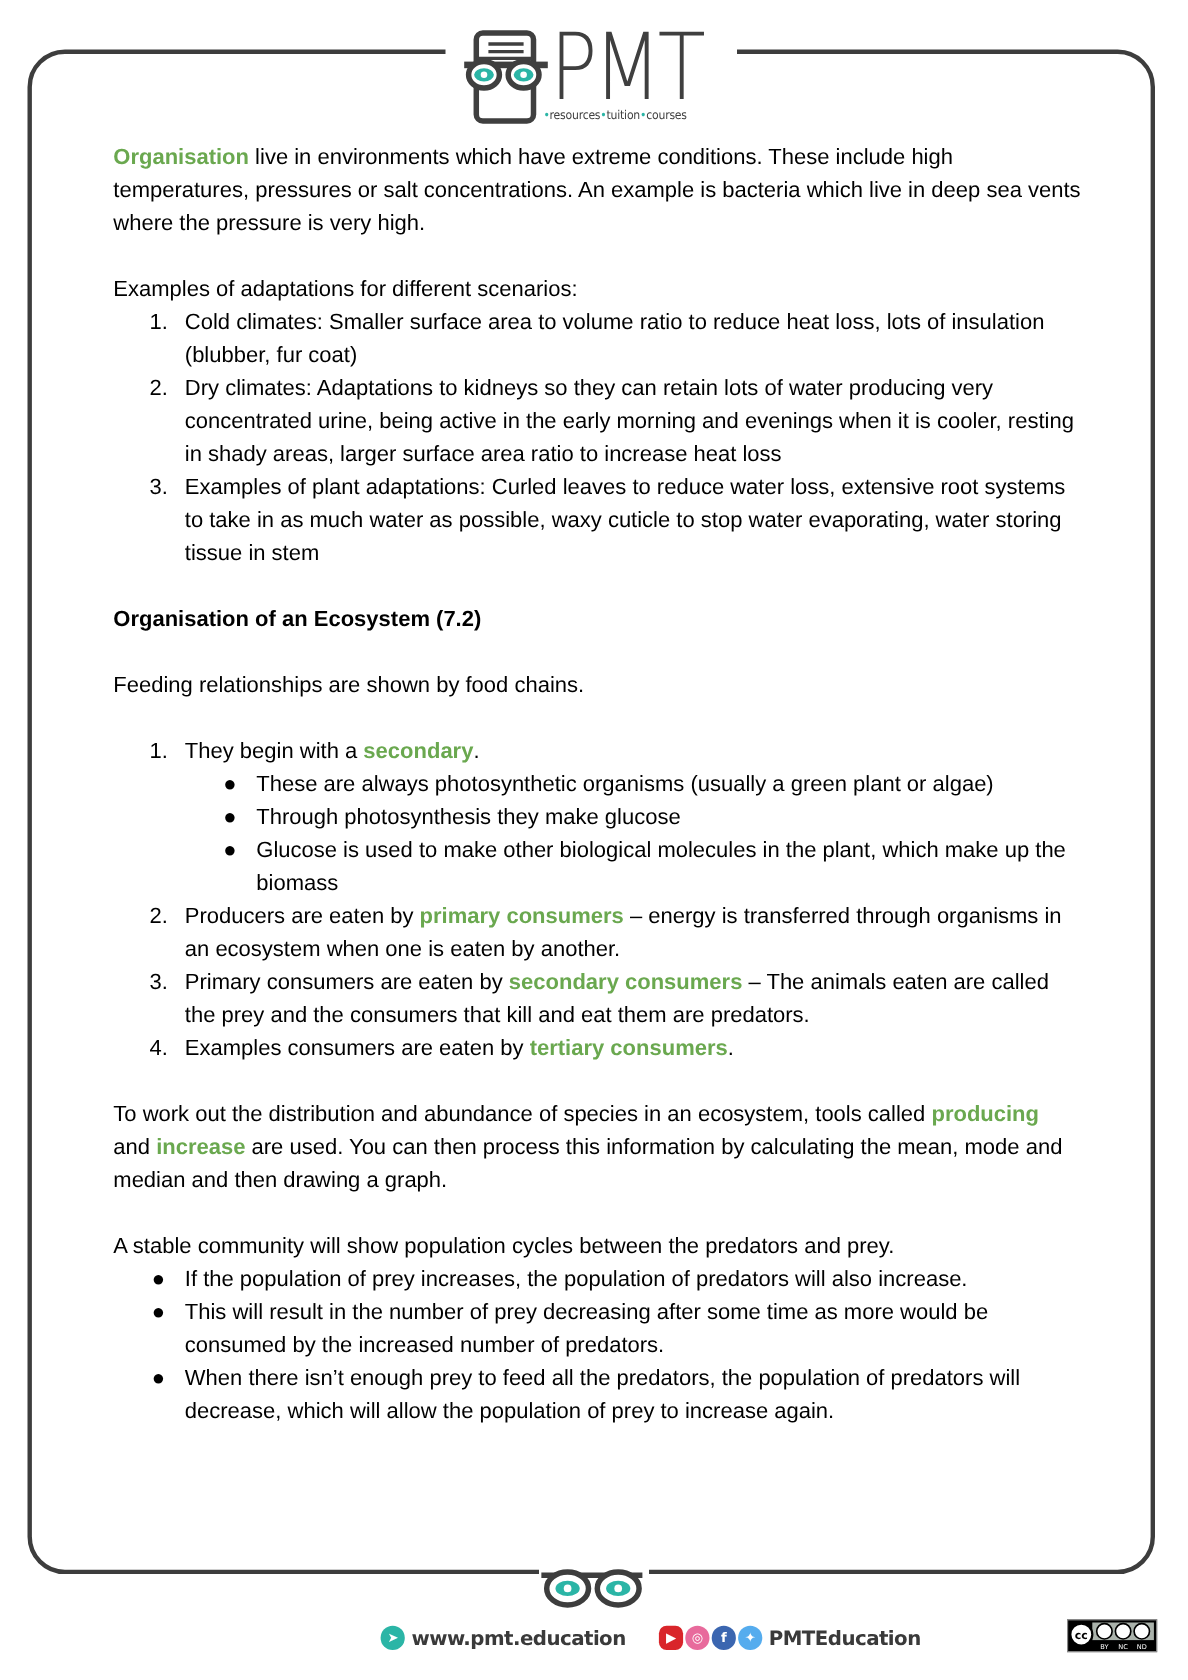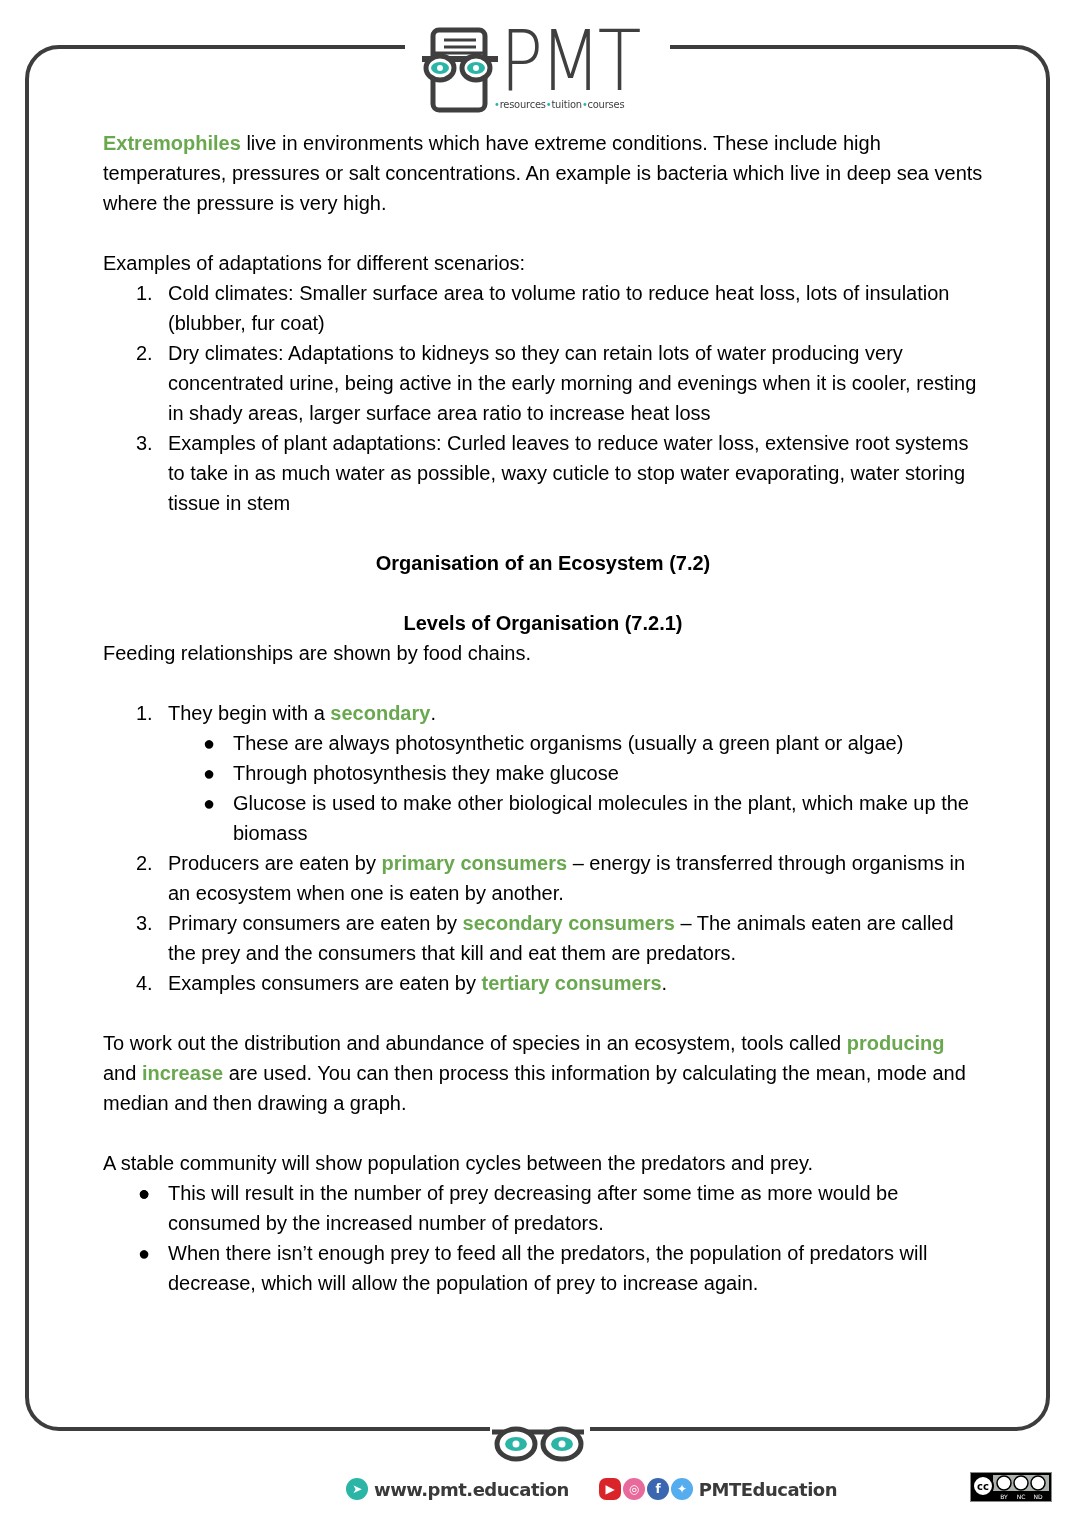--- a/index.html
+++ b/index.html
@@ -11,21 +11,21 @@
   .logo { position: absolute; left: 420px; top: 26px; width: 250px; height: 90px; }
   .logo .pmt { position: absolute; left: 80px; top: -14px; font-size: 84px; color: #3f3f3f;
                font-family: "DejaVu Sans", sans-serif; font-weight: 300; letter-spacing: -4px; transform: scaleX(0.85); transform-origin: left top; }
   .logo .tag { position: absolute; left: 74px; top: 72px; font-size: 11px; color: #3f3f3f;
                font-family: "DejaVu Sans Condensed", "DejaVu Sans", sans-serif; letter-spacing: -0.2px; white-space: nowrap; }
   .logo .tag .dot { color: #2bb5a6; }
   .content { position: absolute; left: 103px; top: 128px; width: 880px; font-size: 20px; line-height: 30px; }
   .content p { margin: 0; }
   .gap { height: 30px; }
   .hl { color: #6aa84f; font-weight: bold; }
-  .heading { text-align: center; font-weight: bold; margin: 0; }
+  .heading { text-align: left; font-weight: bold; margin: 0; }
   ol, ul { margin: 0; padding: 0; list-style: none; }
   .ol-item { position: relative; padding-left: 65px; }
   .ol-item .num { position: absolute; left: 33px; top: 0; }
   .ul-item { position: relative; padding-left: 65px; }
   .ul-item .bullet { position: absolute; left: 35px; top: 0; }
   .sub-ul .ul-item { padding-left: 130px; }
   .sub-ul .ul-item .bullet { left: 100px; }
   .footer-mask { position: absolute; left: 490px; top: 1420px; width: 100px; height: 30px; background: #fff; }
   .footer-glasses { position: absolute; left: 492px; top: 1424px; }
   .footer-row { position: absolute; top: 1475px; left: 346px; height: 28px; display: flex; align-items: center;
@@ -53,34 +53,33 @@
     <ellipse cx="56" cy="42" rx="9" ry="6" fill="#2bb5a6"></ellipse>
     <circle cx="56" cy="42" r="3" fill="#fff"></circle>
   </svg>
   <div class="pmt">PMT</div>
   <div class="tag">
     <span class="dot">•</span><span>resources</span><span class="dot">•</span><span>tuition</span><span class="dot">•</span><span>courses</span>
   </div>
 </div>
 
 <div class="content">
-  <p><span class="hl">Extremophiles</span><span> live in environments which have extreme conditions. These include high temperatures, pressures or salt concentrations. An example is bacteria which live in deep sea vents where the pressure is very high.</span></p>
+  <p><span class="hl">Organisation</span><span> live in environments which have extreme conditions. These include high temperatures, pressures or salt concentrations. An example is bacteria which live in deep sea vents where the pressure is very high.</span></p>
   <div class="gap"></div>
 
   <p>Examples of adaptations for different scenarios:</p>
   <ol>
     <li class="ol-item"><span class="num">1.</span><span>Cold climates: Smaller surface area to volume ratio to reduce heat loss, lots of insulation (blubber, fur coat)</span></li>
     <li class="ol-item"><span class="num">2.</span><span>Dry climates: Adaptations to kidneys so they can retain lots of water producing very concentrated urine, being active in the early morning and evenings when it is cooler, resting in shady areas, larger surface area ratio to increase heat loss</span></li>
     <li class="ol-item"><span class="num">3.</span><span>Examples of plant adaptations: Curled leaves to reduce water loss, extensive root systems to take in as much water as possible, waxy cuticle to stop water evaporating, water storing tissue in stem</span></li>
   </ol>
   <div class="gap"></div>
 
   <p class="heading">Organisation of an Ecosystem (7.2)</p>
   <div class="gap"></div>
-  <p class="heading">Levels of Organisation (7.2.1)</p>
   <p>Feeding relationships are shown by food chains.</p>
   <div class="gap"></div>
 
   <ol>
     <li class="ol-item"><span class="num">1.</span><span>They begin with a </span><span class="hl">secondary</span><span>.</span></li>
   </ol>
   <ul class="sub-ul">
     <li class="ul-item"><span class="bullet">●</span><span>These are always photosynthetic organisms (usually a green plant or algae)</span></li>
     <li class="ul-item"><span class="bullet">●</span><span>Through photosynthesis they make glucose</span></li>
     <li class="ul-item"><span class="bullet">●</span><span>Glucose is used to make other biological molecules in the plant, which make up the biomass</span></li>
@@ -90,21 +89,21 @@
     <li class="ol-item"><span class="num">3.</span><span>Primary consumers are eaten by </span><span class="hl">secondary consumers</span><span> – The animals eaten are called the prey and the consumers that kill and eat them are predators.</span></li>
     <li class="ol-item"><span class="num">4.</span><span>Examples consumers are eaten by </span><span class="hl">tertiary consumers</span><span>.</span></li>
   </ol>
   <div class="gap"></div>
 
   <p><span>To work out the distribution and abundance of species in an ecosystem, tools called </span><span class="hl">producing</span><span> and </span><span class="hl">increase</span><span> are used. You can then process this information by calculating the mean, mode and median and then drawing a graph.</span></p>
   <div class="gap"></div>
 
   <p>A stable community will show population cycles between the predators and prey.</p>
   <ul>
-    <li class="ul-item"><span class="bullet">●</span></li>
+    <li class="ul-item"><span class="bullet">●</span><span>If the population of prey increases, the population of predators will also increase.</span></li>
     <li class="ul-item"><span class="bullet">●</span><span>This will result in the number of prey decreasing after some time as more would be consumed by the increased number of predators.</span></li>
     <li class="ul-item"><span class="bullet">●</span><span>When there isn’t enough prey to feed all the predators, the population of predators will decrease, which will allow the population of prey to increase again.</span></li>
   </ul>
 </div>
 
 <div class="footer-mask"></div>
 <svg class="footer-glasses" width="96" height="40" viewBox="0 0 96 40">
   <path d="M0 8 L92 8" stroke="#3d3d3d" stroke-width="5"></path>
   <ellipse cx="24" cy="20" rx="19" ry="15" fill="#fff" stroke="#3d3d3d" stroke-width="5"></ellipse>
   <ellipse cx="70" cy="20" rx="19" ry="15" fill="#fff" stroke="#3d3d3d" stroke-width="5"></ellipse>

